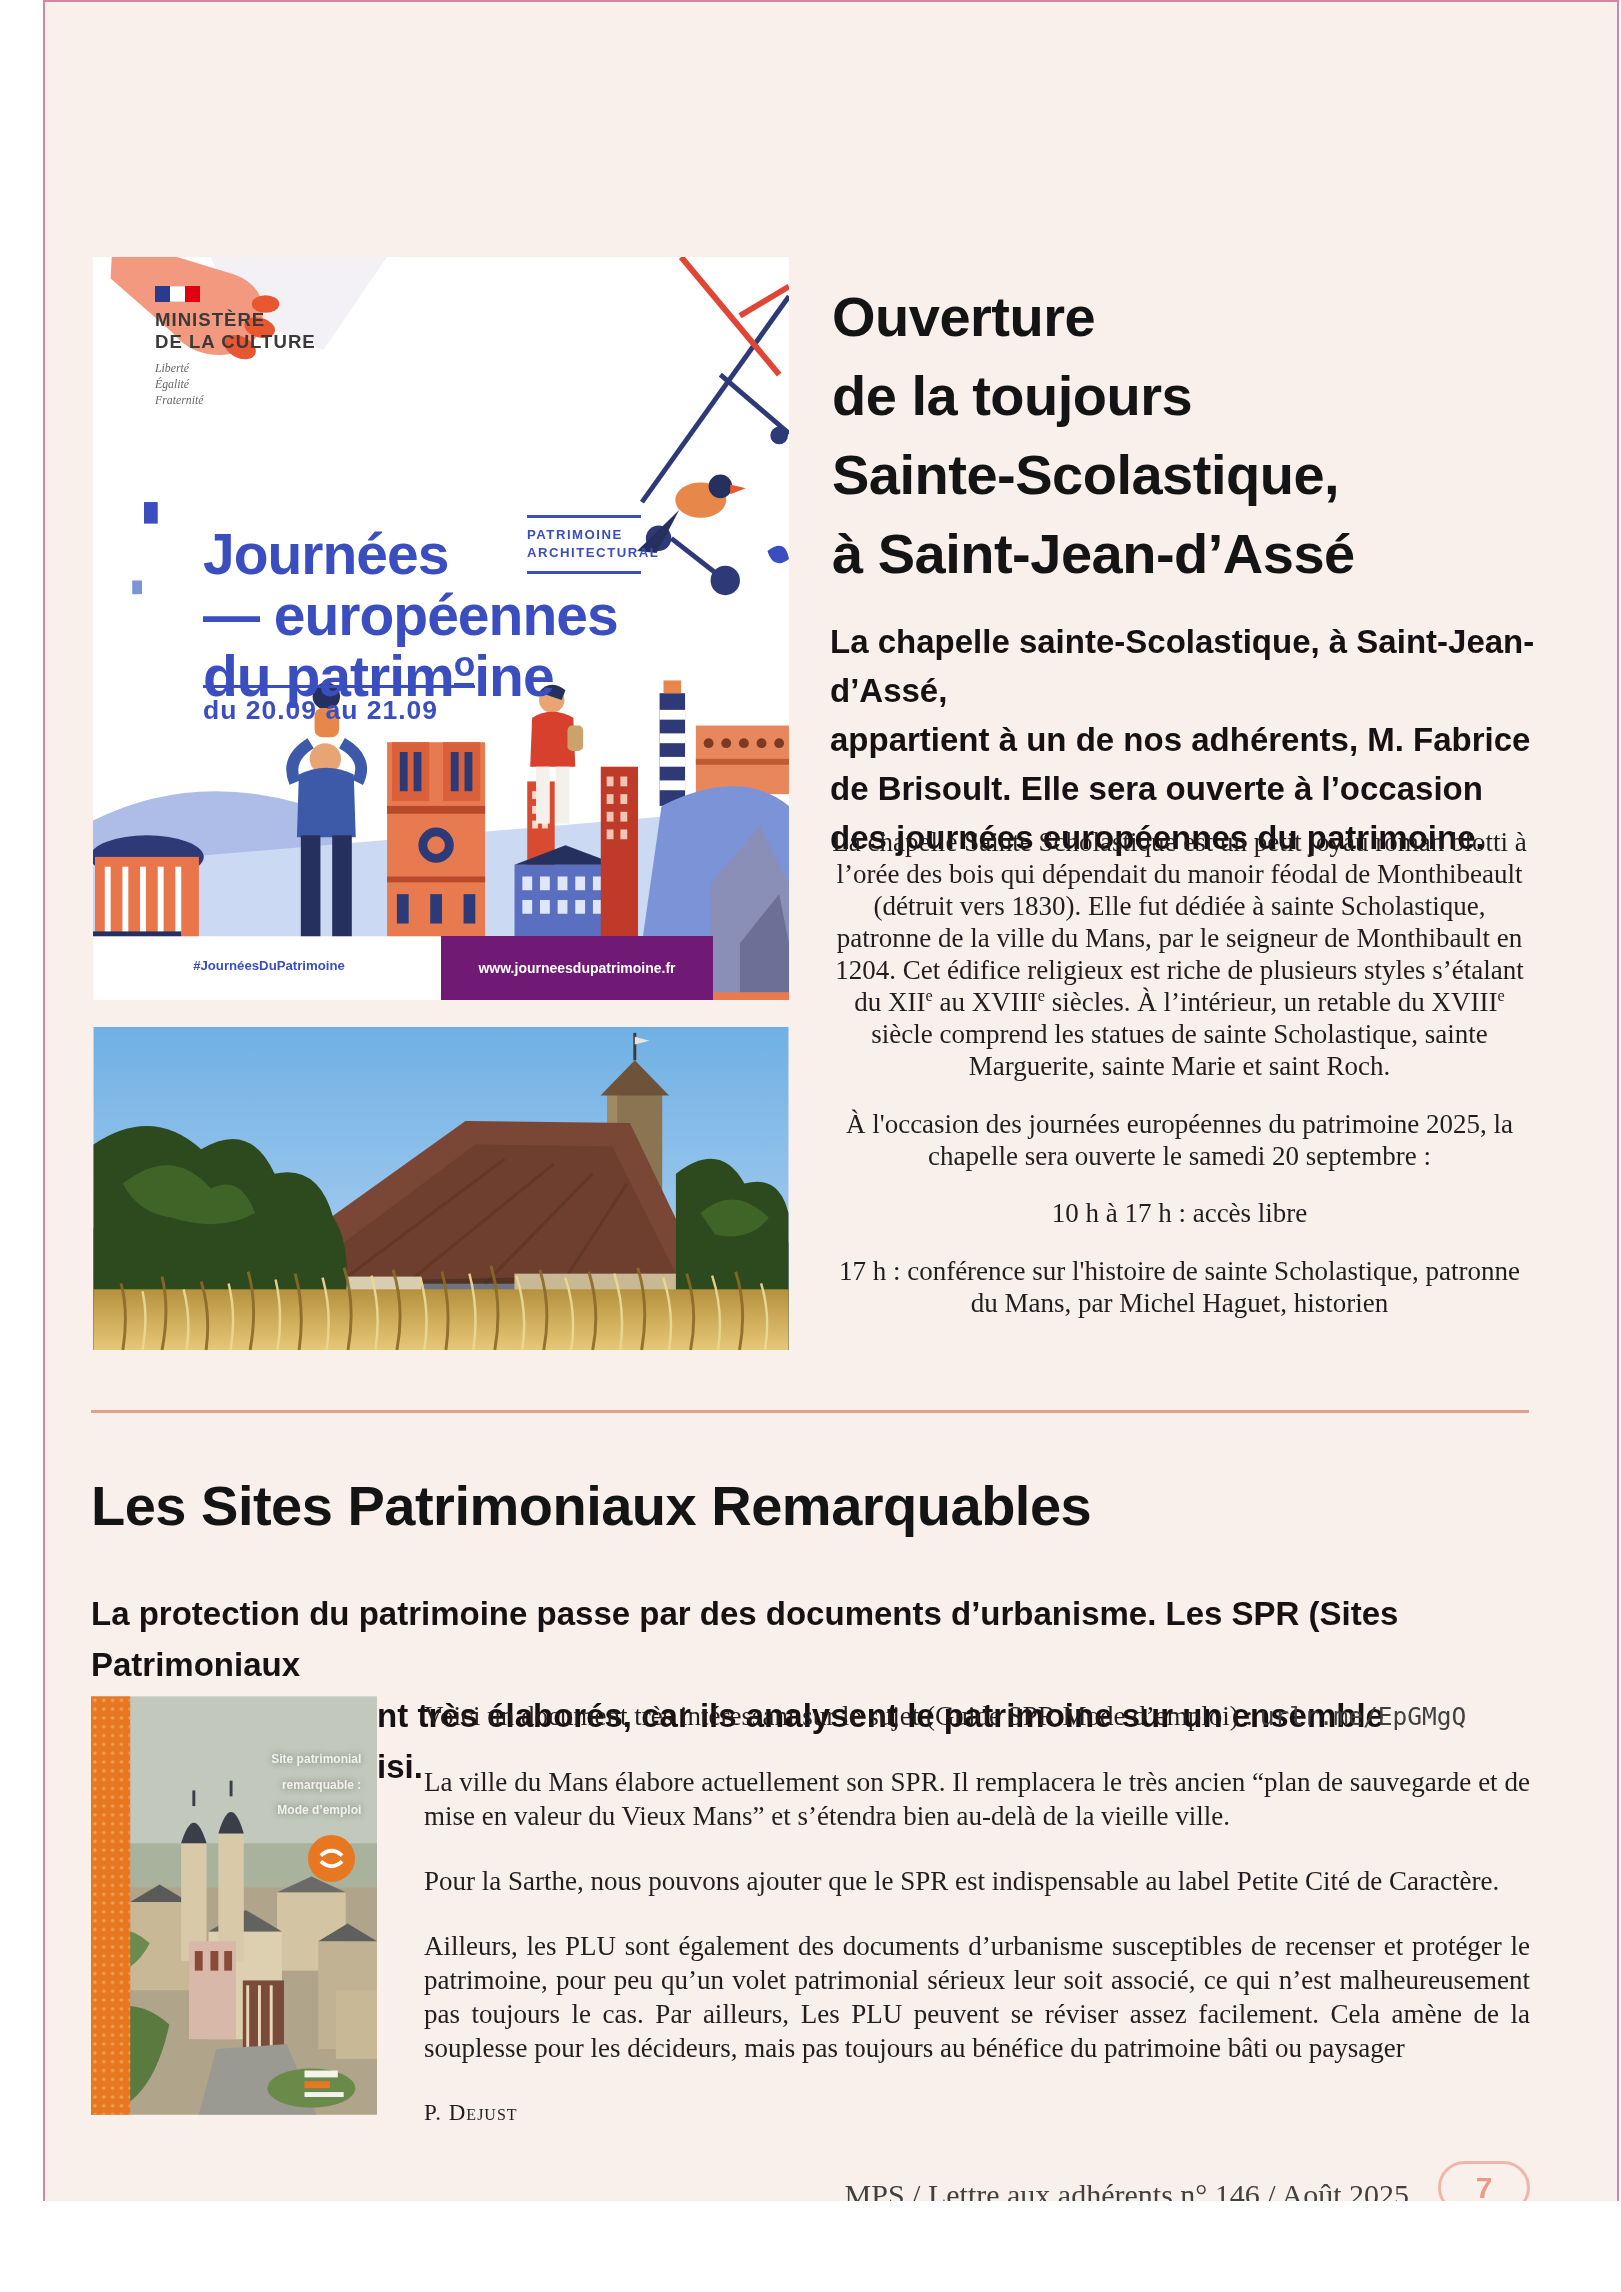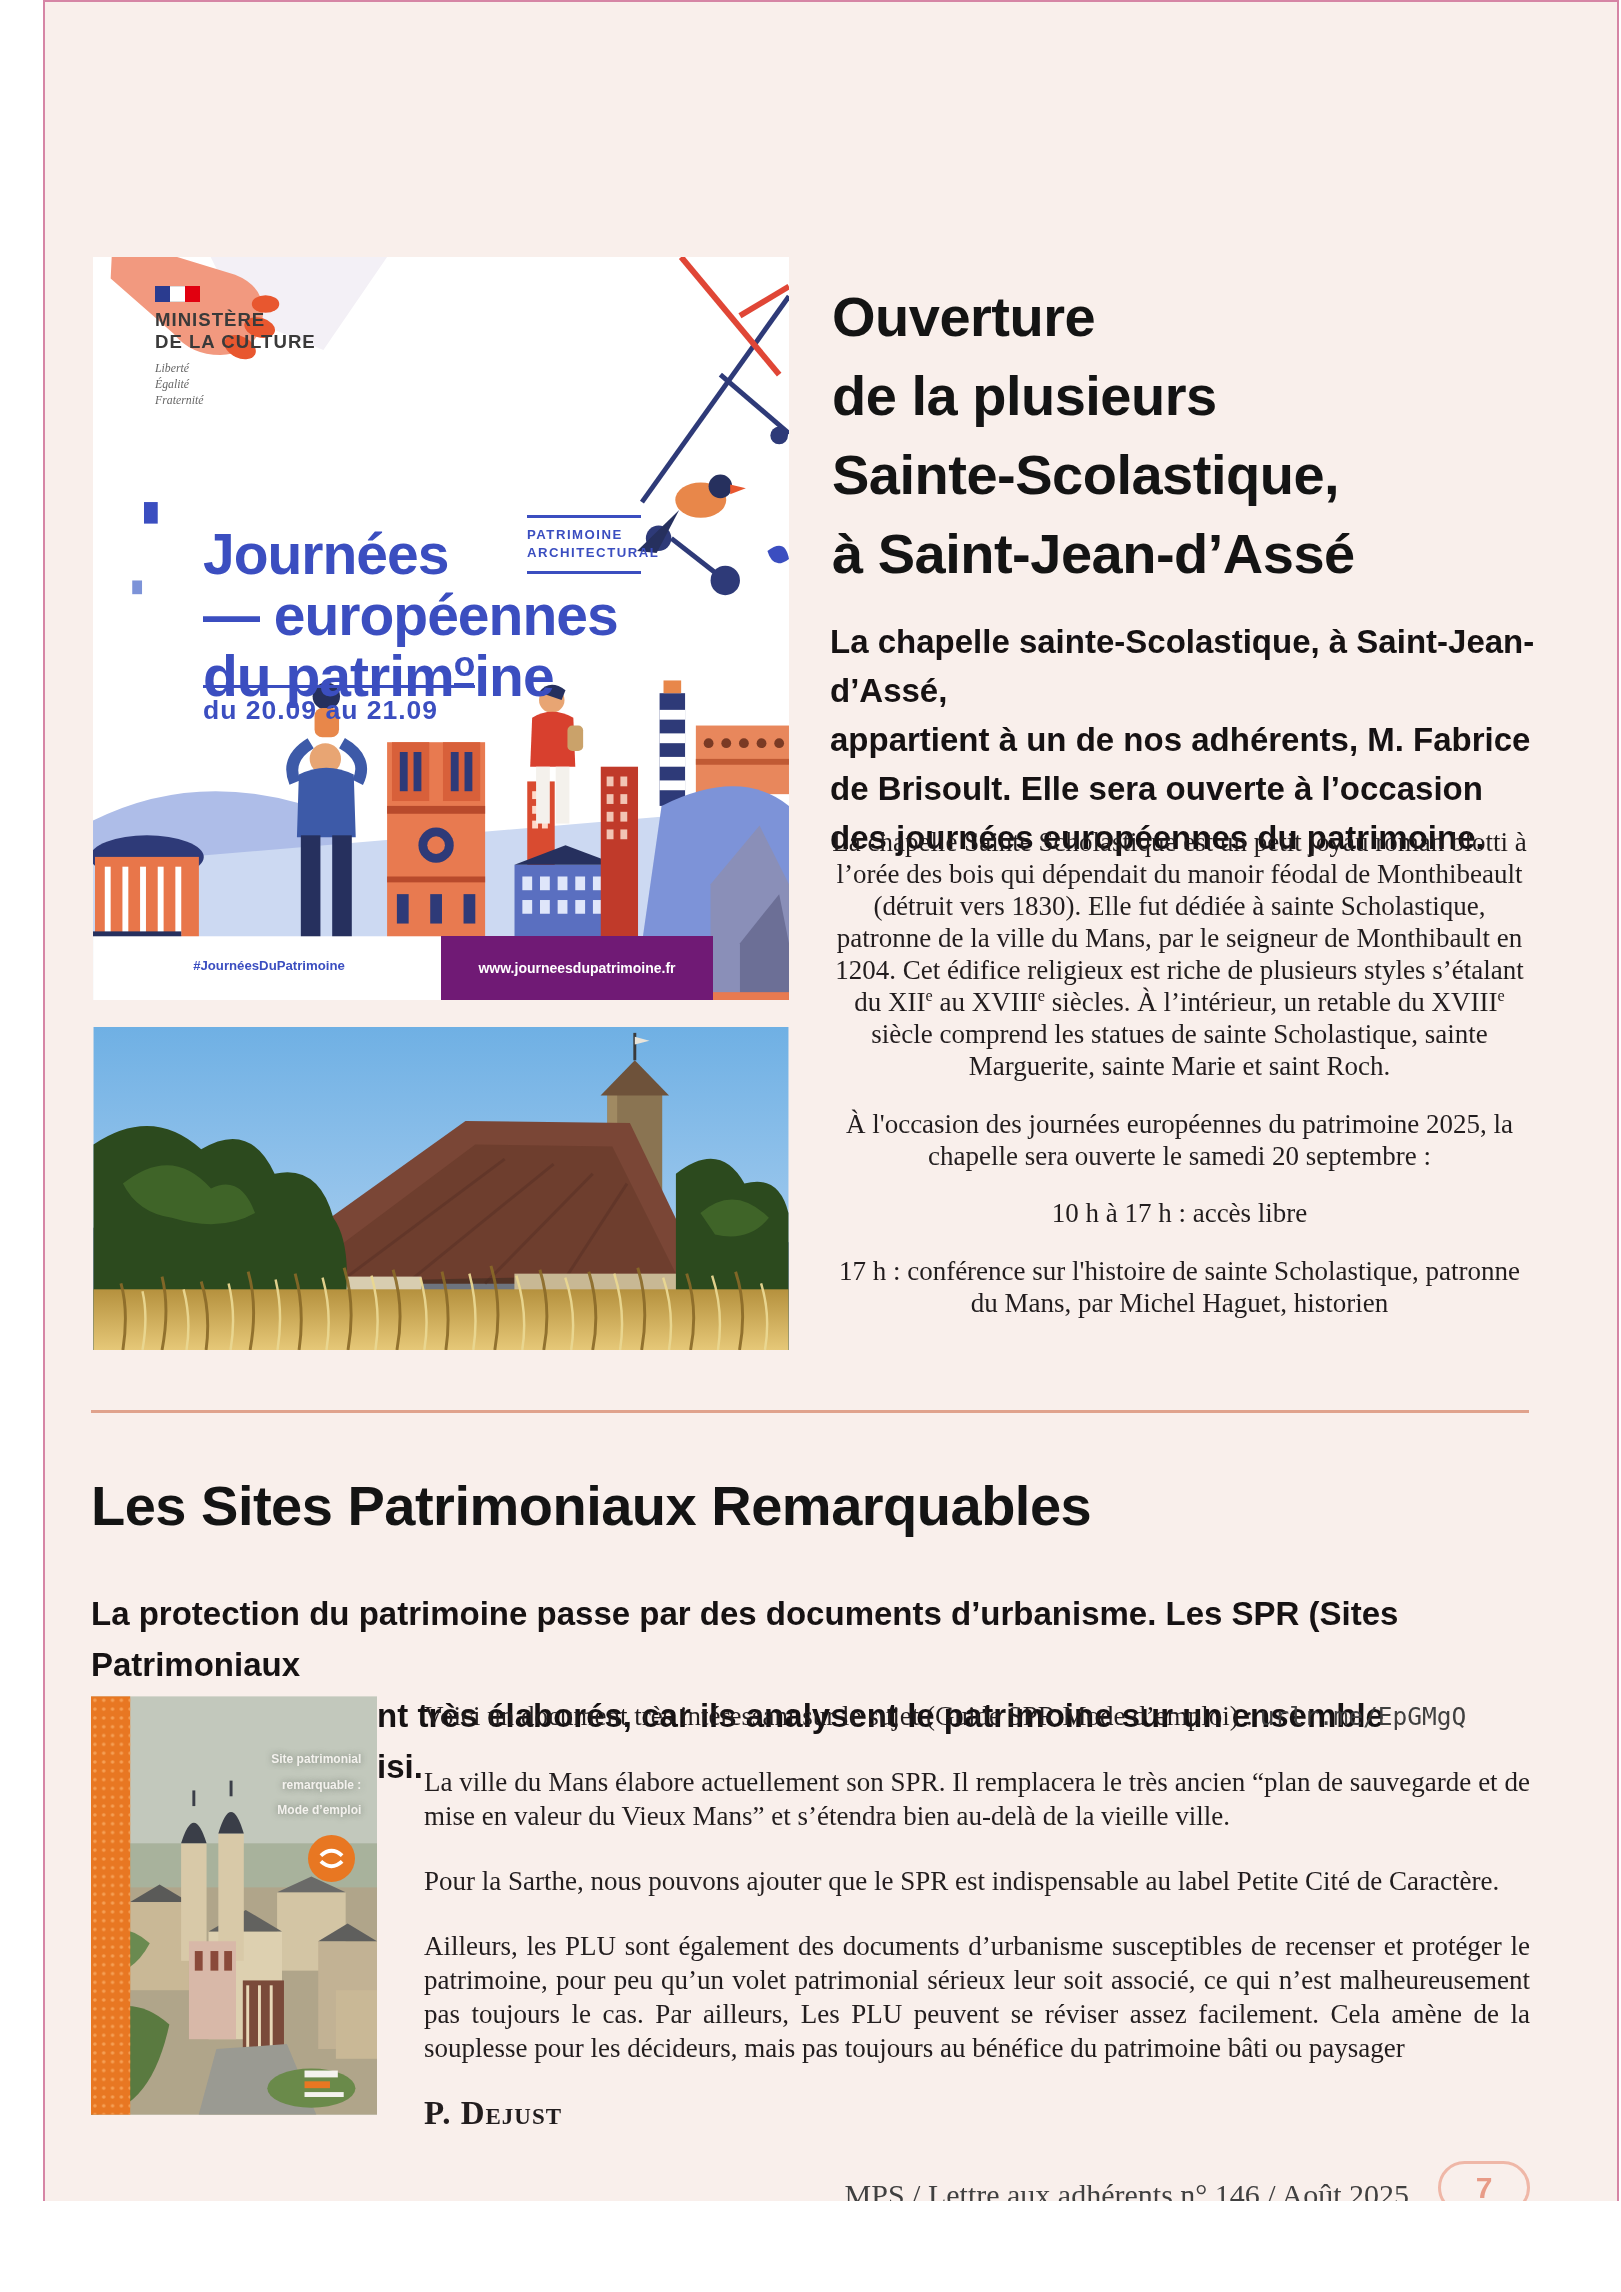--- a/index.html
+++ b/index.html
@@ -45,21 +45,21 @@
 
   
   .divider{left:91px;top:1410px;width:1438px;height:2.9px;background:#e0a28c;}
   .a2-head{left:91px;top:1473px;width:1441px;font-weight:700;font-size:56px;
            color:#141414;letter-spacing:-0.5px;}
   .a2-lead{left:91px;top:1588px;width:1446px;font-weight:700;font-size:33px;
            line-height:51px;color:#161213;}
   .a2-col{left:424px;top:1699px;width:1106px;font-size:27px;line-height:34px;color:#221d1e;}
   .a2-col p{margin:0 0 31px 0;}
   .mono-link{font-family:"DejaVu Sans Mono",monospace;font-size:24.5px;color:#404040;}
-  .sig{font-variant:small-caps;letter-spacing:1px;font-size:33px;font-weight:bold;}
+  .sig{font-variant:small-caps;letter-spacing:1px;font-size:23px;}
 
   
   .cover{left:91px;top:1696px;width:286px;height:419px;overflow:hidden;}
   .cover-title{position:absolute;right:15.7px;top:51px;width:186px;text-align:right;
                color:#f4f2ee;font-weight:700;font-size:12px;line-height:25.5px;
                text-shadow:0 0 5.9px rgba(60,70,60,.55);}
   .sc-logo{position:absolute;right:21.6px;top:139px;width:47px;height:47px;border-radius:50%;
            background:#e87722;display:flex;align-items:center;justify-content:center;}
 
   
@@ -343,21 +343,21 @@
       <path d="M488,330 Q494,292 482,256"></path>
         <path d="M538,330 Q544,290 532,252"></path>
         <path d="M588,330 Q594,292 582,256"></path>
       <path d="M638,330 Q644,290 632,254"></path>
         <path d="M686,330 Q692,294 682,262"></path>
     </g>
   </svg>
 
   <div class="abs a1-title">
     <div>Ouverture</div>
-    <div>de la plusieurs</div>
+    <div>de la toujours</div>
     <div>Sainte-Scolastique,</div>
     <div>à Saint-Jean-d’Assé</div>
   </div>
 
   <div class="abs a1-lead">
     <div>La chapelle sainte-Scolastique, à Saint-Jean-d’Assé,</div>
     <div>appartient à un de nos adhérents, M. Fabrice</div>
     <div>de Brisoult. Elle sera ouverte à l’occasion</div>
     <div>des journées européennes du patrimoine.</div>
   </div>

